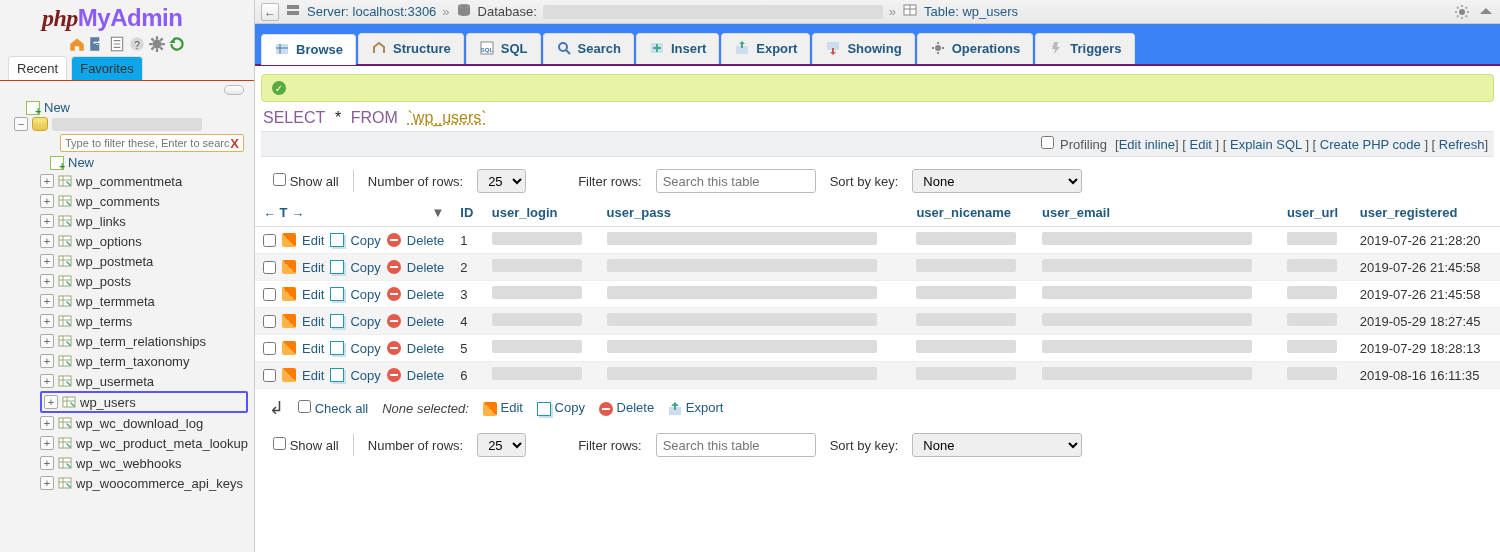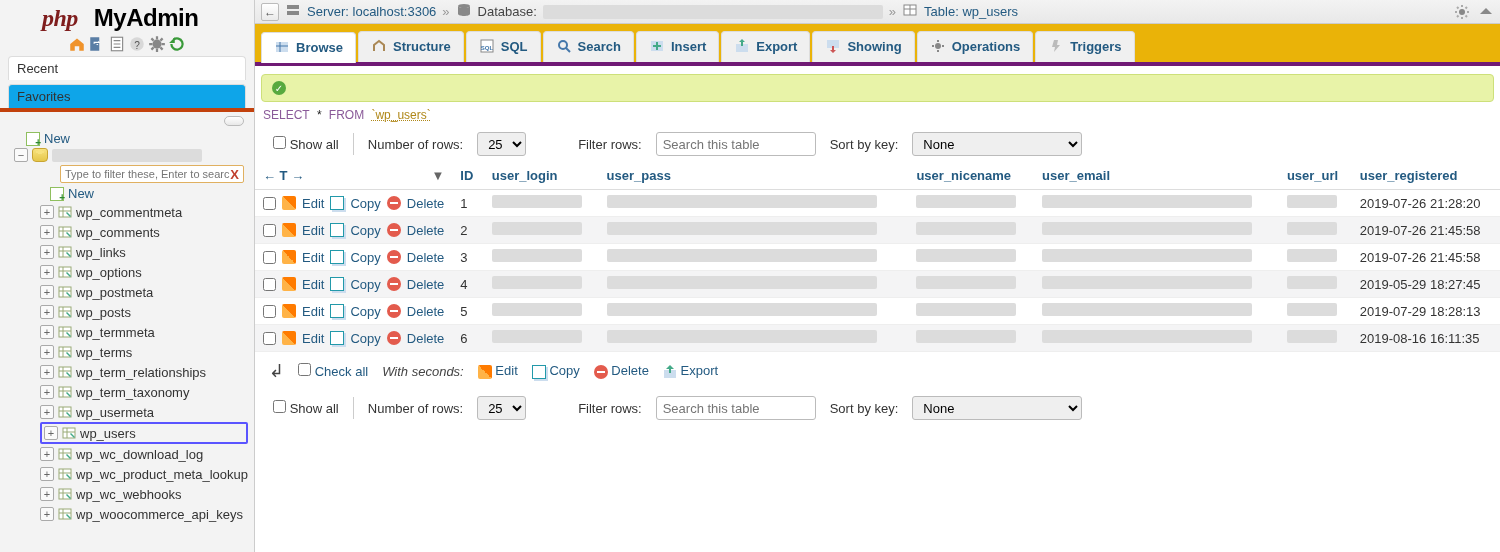--- a/index.html
+++ b/index.html
@@ -5,24 +5,24 @@
   
   *{box-sizing:border-box;margin:0;padding:0;font-family:-apple-system,BlinkMacSystemFont,"Segoe UI",Arial,sans-serif;}
   body{width:1500px;height:552px;overflow:hidden;font-size:13px;color:#333;background:#f7f7f7;display:flex;}
   a{color:#235a81;text-decoration:none;}
   ul{list-style:none;}
 
   
   #sidebar{width:255px;height:552px;background:#f3f3f3;border-right:1px solid #ccc;display:flex;flex-direction:column;position:relative;}
   .logo{padding:4px 8px 0 42px;font-size:24px;font-weight:bold;letter-spacing:-.5px;}
   .logo .l1{color:#7f1d1d;font-style:italic;font-family:Georgia,serif;}
-  .logo .l2{color:#000000;margin-left:16px;}
+  .logo .l2{color:#8b5cf6;}
   .shortcuts{display:flex;gap:2px;justify-content:center;padding:3px 0 3px;}
   .shortcuts .shortcut-icon{width:18px;height:18px;display:inline-block;}
-  .tabrow{display:flex;gap:4px;padding:0 8px;border-bottom:4px solid #c2410c;flex-direction:column;}
+  .tabrow{display:flex;gap:4px;padding:0 8px;border-bottom:1px solid #c2410c;}
   .tabrow span{padding:4px 8px;border:1px solid #ddd;border-bottom:none;border-radius:4px 4px 0 0;background:#0ea5e9;cursor:pointer;}
   .tabrow span.active{background:#fff;font-weight:500;}
   .collapse-handle{align-self:flex-end;width:20px;height:10px;border:1px solid #bbb;border-radius:5px;margin:4px 10px;background:linear-gradient(#fff,#e8e8e8);}
   .tree{flex:1;overflow:hidden;padding-left:8px;} 
   .db-group{margin-left:6px;}
   .db-header{display:flex;align-items:center;gap:4px;padding:1px 0 1px 0;}
   .sq{width:14px;height:14px;border:1px solid #aaa;border-radius:2px;background:#fafafa;display:inline-flex;align-items:center;justify-content:center;font-size:11px;line-height:1;color:#666;cursor:pointer;}
   .icon16{width:16px;height:16px;display:inline-block;}
   .filterbox{margin:2px 0 2px 46px;width:184px;height:18px;border:1px solid #e0b060;border-radius:2px;background:#fff;display:flex;align-items:center;padding:0 4px;}
   .filterbox input{flex:1;border:none;outline:none;font-size:11px;color:#888;}
@@ -36,27 +36,27 @@
   .i-db{width:16px;height:14px;background:radial-gradient(ellipse 7px 3px at 50% 3px,#f7e27e 60%,transparent 61%),linear-gradient(#f7e27e,#e6c74a);border-radius:3px 3px 4px 4px;border:1px solid #c9a531;}
   .i-new{width:14px;height:14px;background:linear-gradient(#fff,#fff);border:1px solid #8fbf5f;position:relative;}
   .i-new::after{content:"+";position:absolute;right:-2px;bottom:-3px;font-size:10px;color:#2e8b2e;font-weight:bold;}
 
   
   #main{flex:1;display:flex;flex-direction:column;overflow:hidden;background:#fff;}
   .breadcrumb{height:24px;background:linear-gradient(#f3f3f3,#e8e8e8);border-bottom:1px solid #ccc;display:flex;align-items:center;padding:0 6px;gap:6px;color:#444;}
   .breadcrumb .arrowbox{width:18px;height:18px;border:1px solid #bbb;border-radius:2px;background:linear-gradient(#fff,#eaeaea);display:flex;align-items:center;justify-content:center;font-size:12px;color:#555;cursor:pointer;}
   .breadcrumb .sep{color:#999;}
   .breadcrumb .cogs{margin-left:auto;display:flex;gap:8px;}
-  .tabs{display:flex;align-items:flex-end;gap:2px;background:#eab308;border-bottom:4px solid #701a75;padding:6px 6px 0 6px;height:42px;}
+  .tabs{display:flex;align-items:flex-end;gap:2px;background:#3b82f6;border-bottom:2px solid #701a75;padding:6px 6px 0 6px;height:42px;}
   .tabs li{display:flex;align-items:center;gap:6px;padding:6px 12px 8px;border:1px solid #ddd;border-bottom:none;border-radius:4px 4px 0 0;background:#f0f0f0;color:#235a81;font-weight:bold;cursor:pointer;}
   .tabs li.active{background:#fff;position:relative;top:1px;}
   .tabs li .ticon{width:16px;height:16px;}
   .msgbar{margin:8px 6px 6px;background:#e8f3a8;border:1px solid #cde07a;border-radius:4px;padding:6px 10px;display:flex;align-items:center;gap:6px;}
   .msgbar .chk{width:14px;height:14px;border-radius:7px;background:#58a93f;display:inline-flex;align-items:center;justify-content:center;color:#fff;font-size:10px;}
-  .sqlbox{margin:0 8px 4px;font-family:Menlo,Consolas,monospace;font-size:12px;color:#555;}
+  .sqlbox{margin:0 8px 4px;font-family:Menlo,Consolas,monospace;font-size:16px;color:#555;}
   .sqlbox .kw{color:#8a5a99;}
   .sqlbox .tbl{color:#b08819;text-decoration:underline dotted;}
   .sqlbox .star{color:#222;}
   .actionbar{margin:0 6px 6px;background:#eef0f2;border-top:1px solid #e0e2e5;border-bottom:1px solid #e0e2e5;padding:4px 6px;display:flex;align-items:center;justify-content:flex-end;gap:8px;color:#555;}
   .actionbar input[type=checkbox]{margin-right:2px;}
   .controls{display:flex;align-items:center;gap:14px;padding:6px 18px;}
   .controls .divider{width:1px;height:22px;background:#ccc;}
   .controls select,.controls input[type=text]{height:24px;border:1px solid #bbb;border-radius:3px;padding:0 6px;font-size:13px;}
   .controls input[type=text]{width:160px;}
   .controls .sel-wide{width:170px;}
@@ -399,20 +399,30 @@
     <span class="chk">✓</span>
   </div>
 
   <div class="sqlbox">
     <span class="kw">SELECT</span>
     <span class="star">*</span>
     <span class="kw">FROM</span>
     <span class="tbl">`wp_users`</span>
   </div>
 
+  <div class="actionbar">
+    <label><input type="checkbox" style=""> <span>Profiling</span></label>
+    <span>
+      [<a>Edit inline</a>]
+      [ <a>Edit</a> ]
+      [ <a>Explain SQL</a> ]
+      [ <a>Create PHP code</a> ]
+      [ <a>Refresh</a>]
+    </span>
+  </div>
 
   <div class="controls">
     <label><input type="checkbox" style=""> <span>Show all</span></label>
     <span class="divider"></span>
     <span>Number of rows:</span>
     <select><option>25</option></select>
     <span style="width:24px"></span>
     <span>Filter rows:</span>
     <input type="text" placeholder="Search this table" style="">
     <span>Sort by key:</span>
@@ -554,21 +564,21 @@
           <td><span class="blk" style="width:210px"></span></td>
           <td><span class="blk" style="width:50px"></span></td>
           <td>2019-08-16 16:11:35</td>
         </tr>
       </tbody>
   </table>
 
   <div class="tfoot">
     <span class="arrow">↳</span>
     <label><input type="checkbox" style=""> <a>Check all</a></label>
-    <em>With seconds:</em>
+    <em>None selected:</em>
     <span><span class="ic ic-edit"></span> <a>Edit</a></span>
     <span><span class="ic ic-copy"></span> <a>Copy</a></span>
     <span><span class="ic ic-del"></span> <a>Delete</a></span>
     <span><span class="ic"><svg width="14" height="14" viewBox="0 0 14 14">
             <rect fill="#cde" x="1" y="5" width="12" height="8"></rect>
             <path fill="#4a8" d="M7 0l4 4h-3v4h-2v-4h-3z"></path>
           </svg></span> <a>Export</a></span>
   </div>
 
   <div class="controls">

